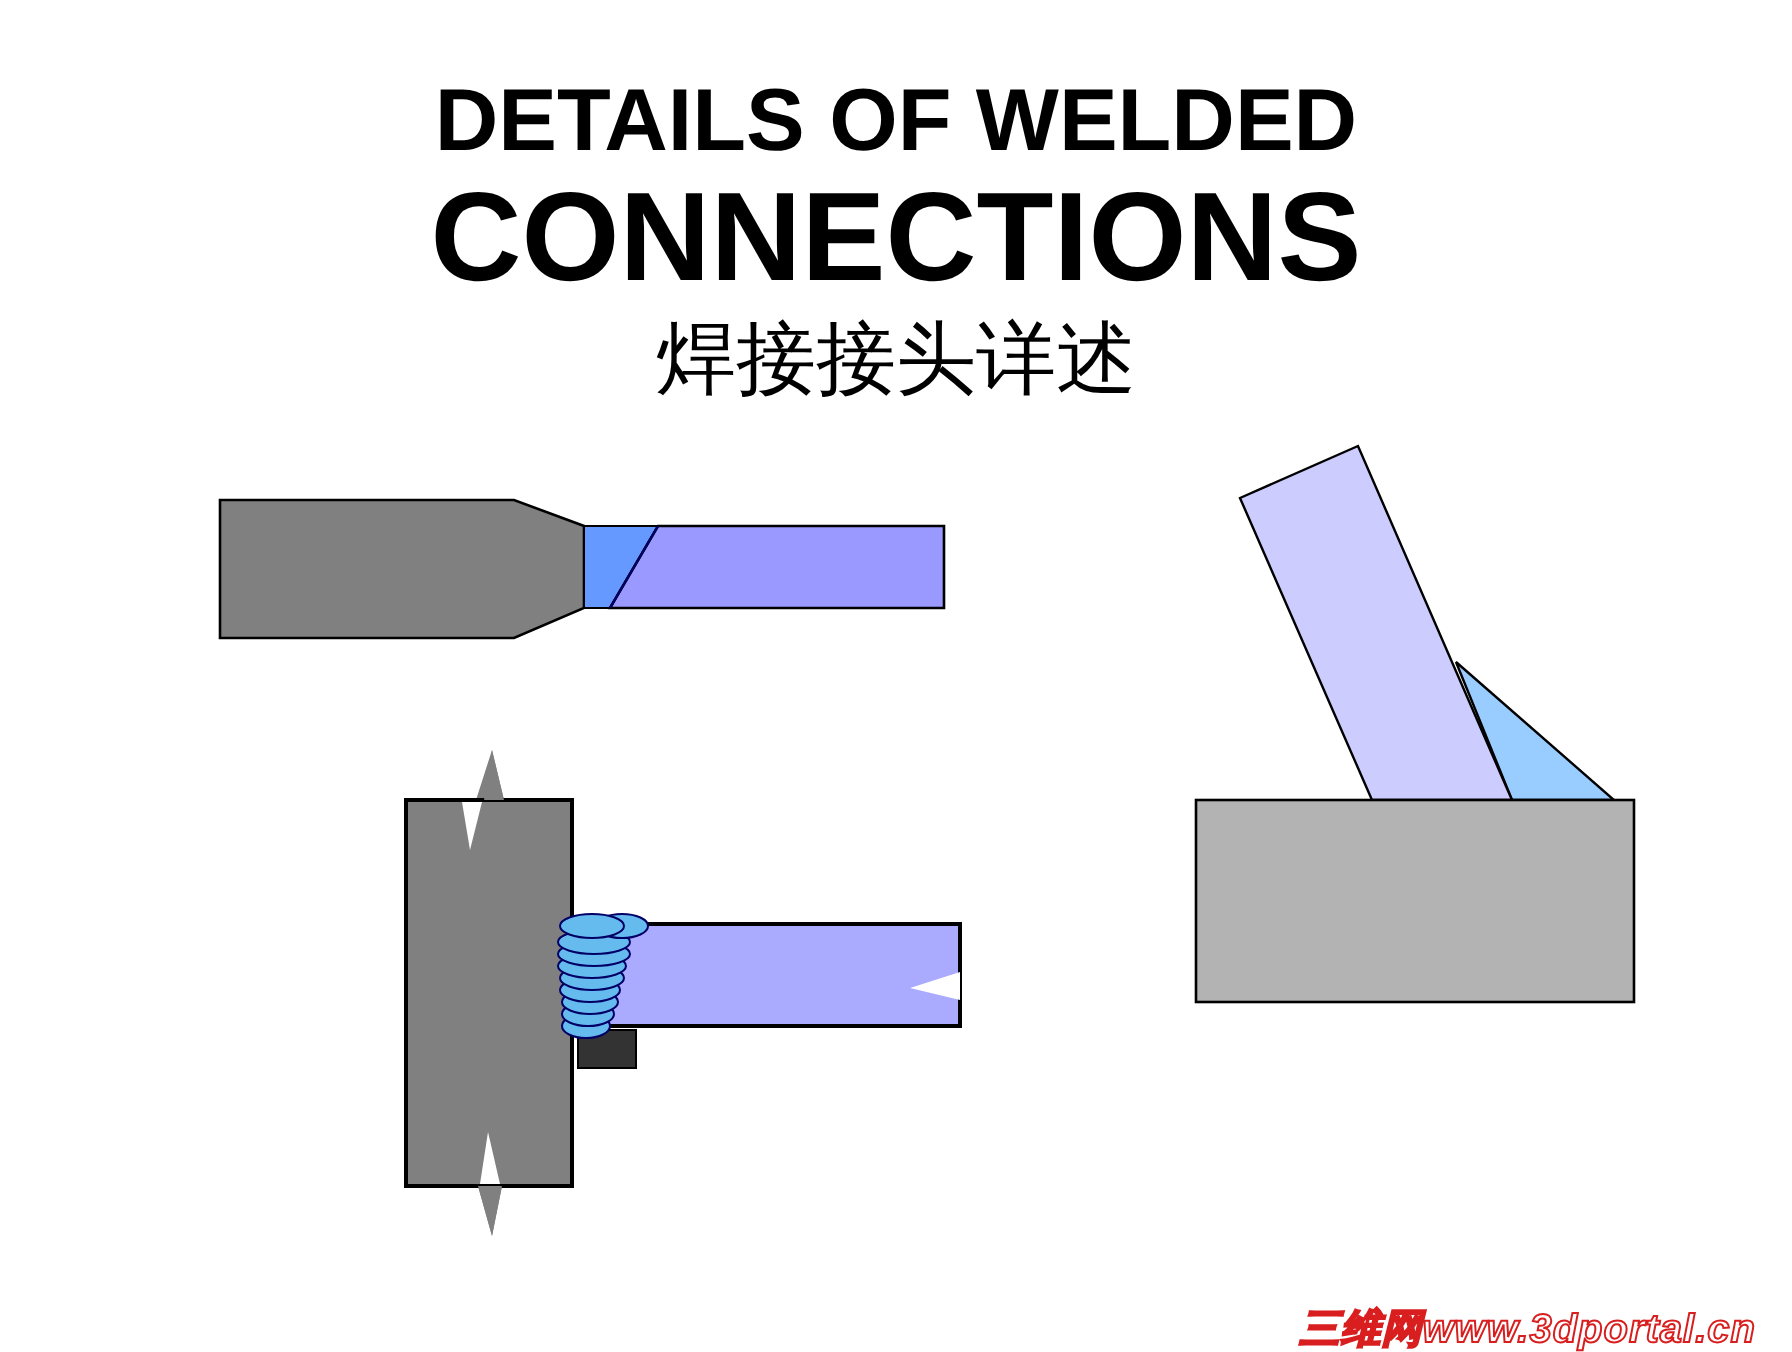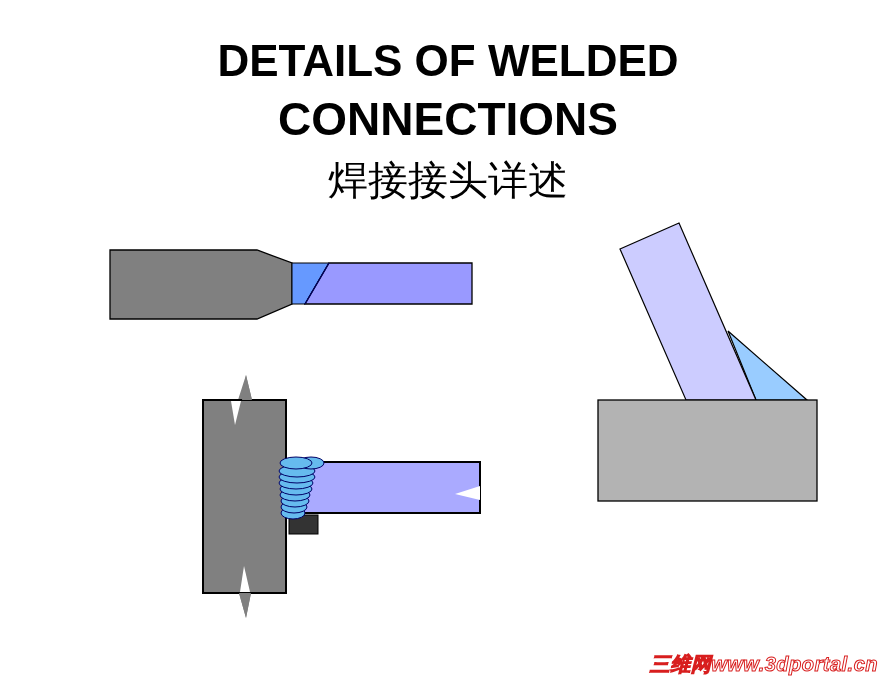--- a/index.html
+++ b/index.html
@@ -1,19 +1,19 @@
 <!DOCTYPE html>
 <html><head>
 <meta charset="utf-8">
 <style>
   html, body { margin:0; padding:0; background:#ffffff; }
   body { width:896px; height:676px; position:relative; overflow:hidden; font-family:"Liberation Sans", sans-serif; }
   .title { position:absolute; left:0; width:896px; text-align:center; color:#000; font-weight:bold; font-family:"Liberation Sans", sans-serif; }
   .t1 { top:34px; font-size:44px; line-height:54px; }
-  .t2 { top:92px; font-size:46px; line-height:54px; }
+  .t2 { top:92px; font-size:63px; line-height:54px; }
   .t3 { top:150px; font-size:40px; line-height:60px; font-weight:normal; font-family:"DejaVu Serif", serif; }
   svg.diagram { position:absolute; left:0; top:0; }
   .watermark { position:absolute; right:18px; top:651px; font-size:20px; font-weight:bold; font-style:italic; color:#fff;
     -webkit-text-stroke:1px #d81e1e; letter-spacing:0.5px; font-family:"Liberation Sans", sans-serif; }
 </style>
 </head>
 <body>
 
 <div class="title t1">DETAILS OF WELDED</div>
 <div class="title t2">CONNECTIONS</div>

